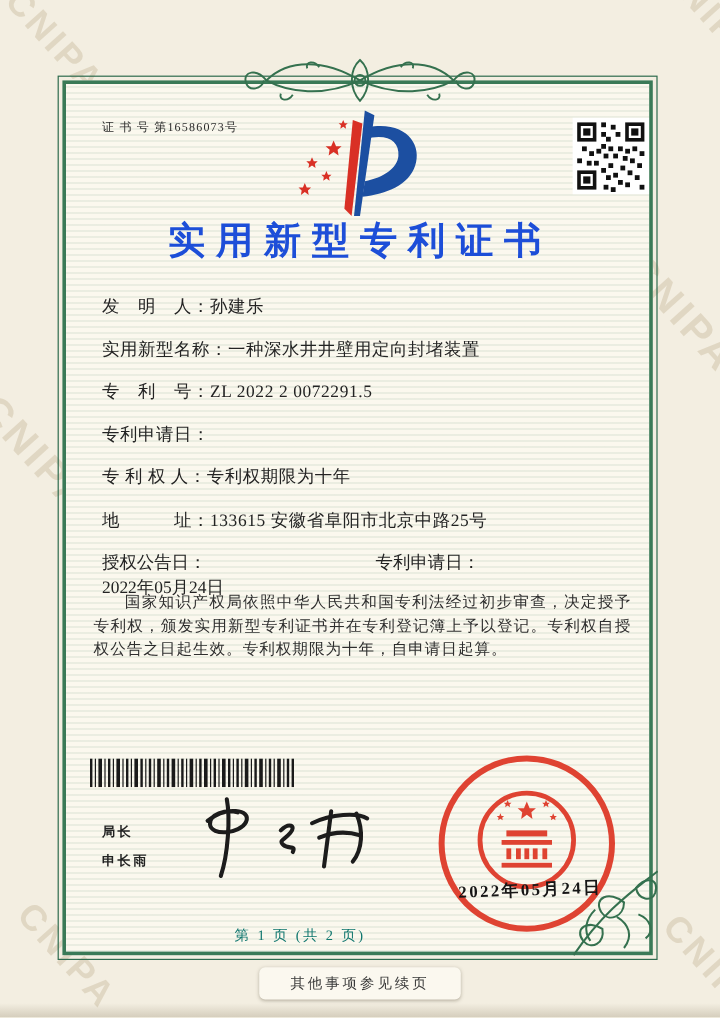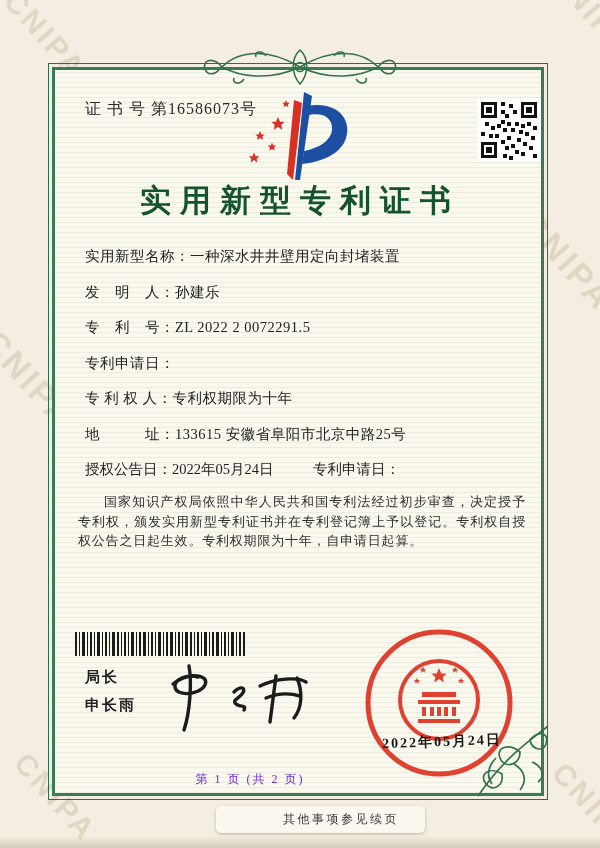--- a/index.html
+++ b/index.html
@@ -31,65 +31,65 @@
       repeating-linear-gradient(0deg,
         rgba(90,140,110,0.10) 0px, rgba(90,140,110,0.10) 1px,
         transparent 1px, transparent 5px),
       #fbf8ee;
   }
   
   .ornament-top{position:absolute;left:170px;top:44px;width:260px;height:46px;}
   .ornament-corner{position:absolute;left:468px;top:718px;width:86px;height:86px;}
   
   .cert-no{
-    position:absolute;left:85px;top:99px;font-size:16px;letter-spacing:1px;color:#2b2b2b;
+    position:absolute;left:85px;top:99px;font-size:10px;letter-spacing:1px;color:#2b2b2b;
   }
   .logo{position:absolute;left:238px;top:90px;width:128px;height:92px;}
   .qr{position:absolute;left:477px;top:98px;width:64px;height:64px;}
   .title{
     position:absolute;left:0;top:180px;width:600px;text-align:center;
-    font-size:31px;font-weight:bold;letter-spacing:9px;color:#14532d;
+    font-size:31px;font-weight:bold;letter-spacing:9px;color:#1d4ed8;
   }
   
   .fields{position:absolute;left:85px;top:246px;width:435px;font-size:14.5px;}
   .field-row{display:flex;margin-bottom:14.5px;line-height:21px;letter-spacing:0.5px;}
   .field-label{white-space:pre;color:#232323;}
   .field-value{color:#232323;}
   .grant-row{display:flex;line-height:21px;}
-  .grant-left{width:228px;display:flex;}
+  .grant-left{width:228px;display:flex;flex-direction:column;}
   .grant-right{display:flex;}
   
   .body-text{
     position:absolute;left:78px;top:492px;width:448px;
     font-size:13px;line-height:19.5px;color:#2e2e2e;
     text-align:justify;letter-spacing:0.8px;
   }
   .body-text p{margin:0;text-indent:2em;}
   
   .barcode{position:absolute;left:75px;top:632px;width:172px;height:24px;}
-  .director{position:absolute;left:85px;top:668px;font-size:15px;font-weight:600;
+  .director{position:absolute;left:85px;top:686px;font-size:11px;font-weight:600;
     font-family:"Liberation Sans","DejaVu Sans",sans-serif;color:#222;}
   .director div{margin-bottom:9px;letter-spacing:2px;}
   .signature{position:absolute;left:148px;top:662px;width:175px;height:85px;}
   .seal{position:absolute;left:360px;top:624px;width:158px;height:158px;}
   .seal-date{
     position:absolute;left:356px;top:733px;width:172px;text-align:center;
     font-size:14px;font-weight:bold;letter-spacing:2px;color:#161616;
     transform:rotate(-2deg);
   }
   .page-num{
     position:absolute;left:0;top:771px;width:500px;text-align:center;
-    font-size:12px;letter-spacing:2px;color:#6d28d9;
+    font-size:12px;letter-spacing:2px;color:#0f766e;
   }
   .tab{
     position:absolute;left:216px;top:806px;width:168px;height:27px;
     background:#fbf8ef;border-radius:5px;
     box-shadow:0 1px 3px rgba(80,70,50,0.35);
     display:flex;align-items:center;justify-content:center;
-    font-size:12px;letter-spacing:2.5px;color:#3a3a3a;padding-left:41px;
+    font-size:12px;letter-spacing:2.5px;color:#3a3a3a;
   }
   .bottom-shade{
     position:absolute;left:0;bottom:0;width:600px;height:12px;
     background:linear-gradient(180deg,transparent,rgba(120,105,75,0.25));
   }
 </style>
 </head>
 <body>
 
 <div class="page">
@@ -194,26 +194,26 @@
         <rect x="56" y="56" width="4" height="4"></rect>
         <rect x="26" y="56" width="4" height="4"></rect>
       <rect x="32" y="58" width="4" height="4"></rect>
     </g>
   </svg>
 
   <div class="title">实用新型专利证书</div>
 
   <div class="fields">
     <div class="field-row">
+      <span class="field-label">发　明　人：</span>
+      <span class="field-value">孙建乐</span>
+    </div>
+    <div class="field-row">
       <span class="field-label">实用新型名称：</span>
       <span class="field-value">一种深水井井壁用定向封堵装置</span>
-    </div>
-    <div class="field-row">
-      <span class="field-label">发　明　人：</span>
-      <span class="field-value">孙建乐</span>
     </div>
     <div class="field-row">
       <span class="field-label">专　利　号：</span>
       <span class="field-value">ZL 2022 2 0072291.5</span>
     </div>
     <div class="field-row">
       <span class="field-label">专利申请日：</span>
     </div>
     <div class="field-row">
       <span class="field-label">专 利 权 人：</span>

